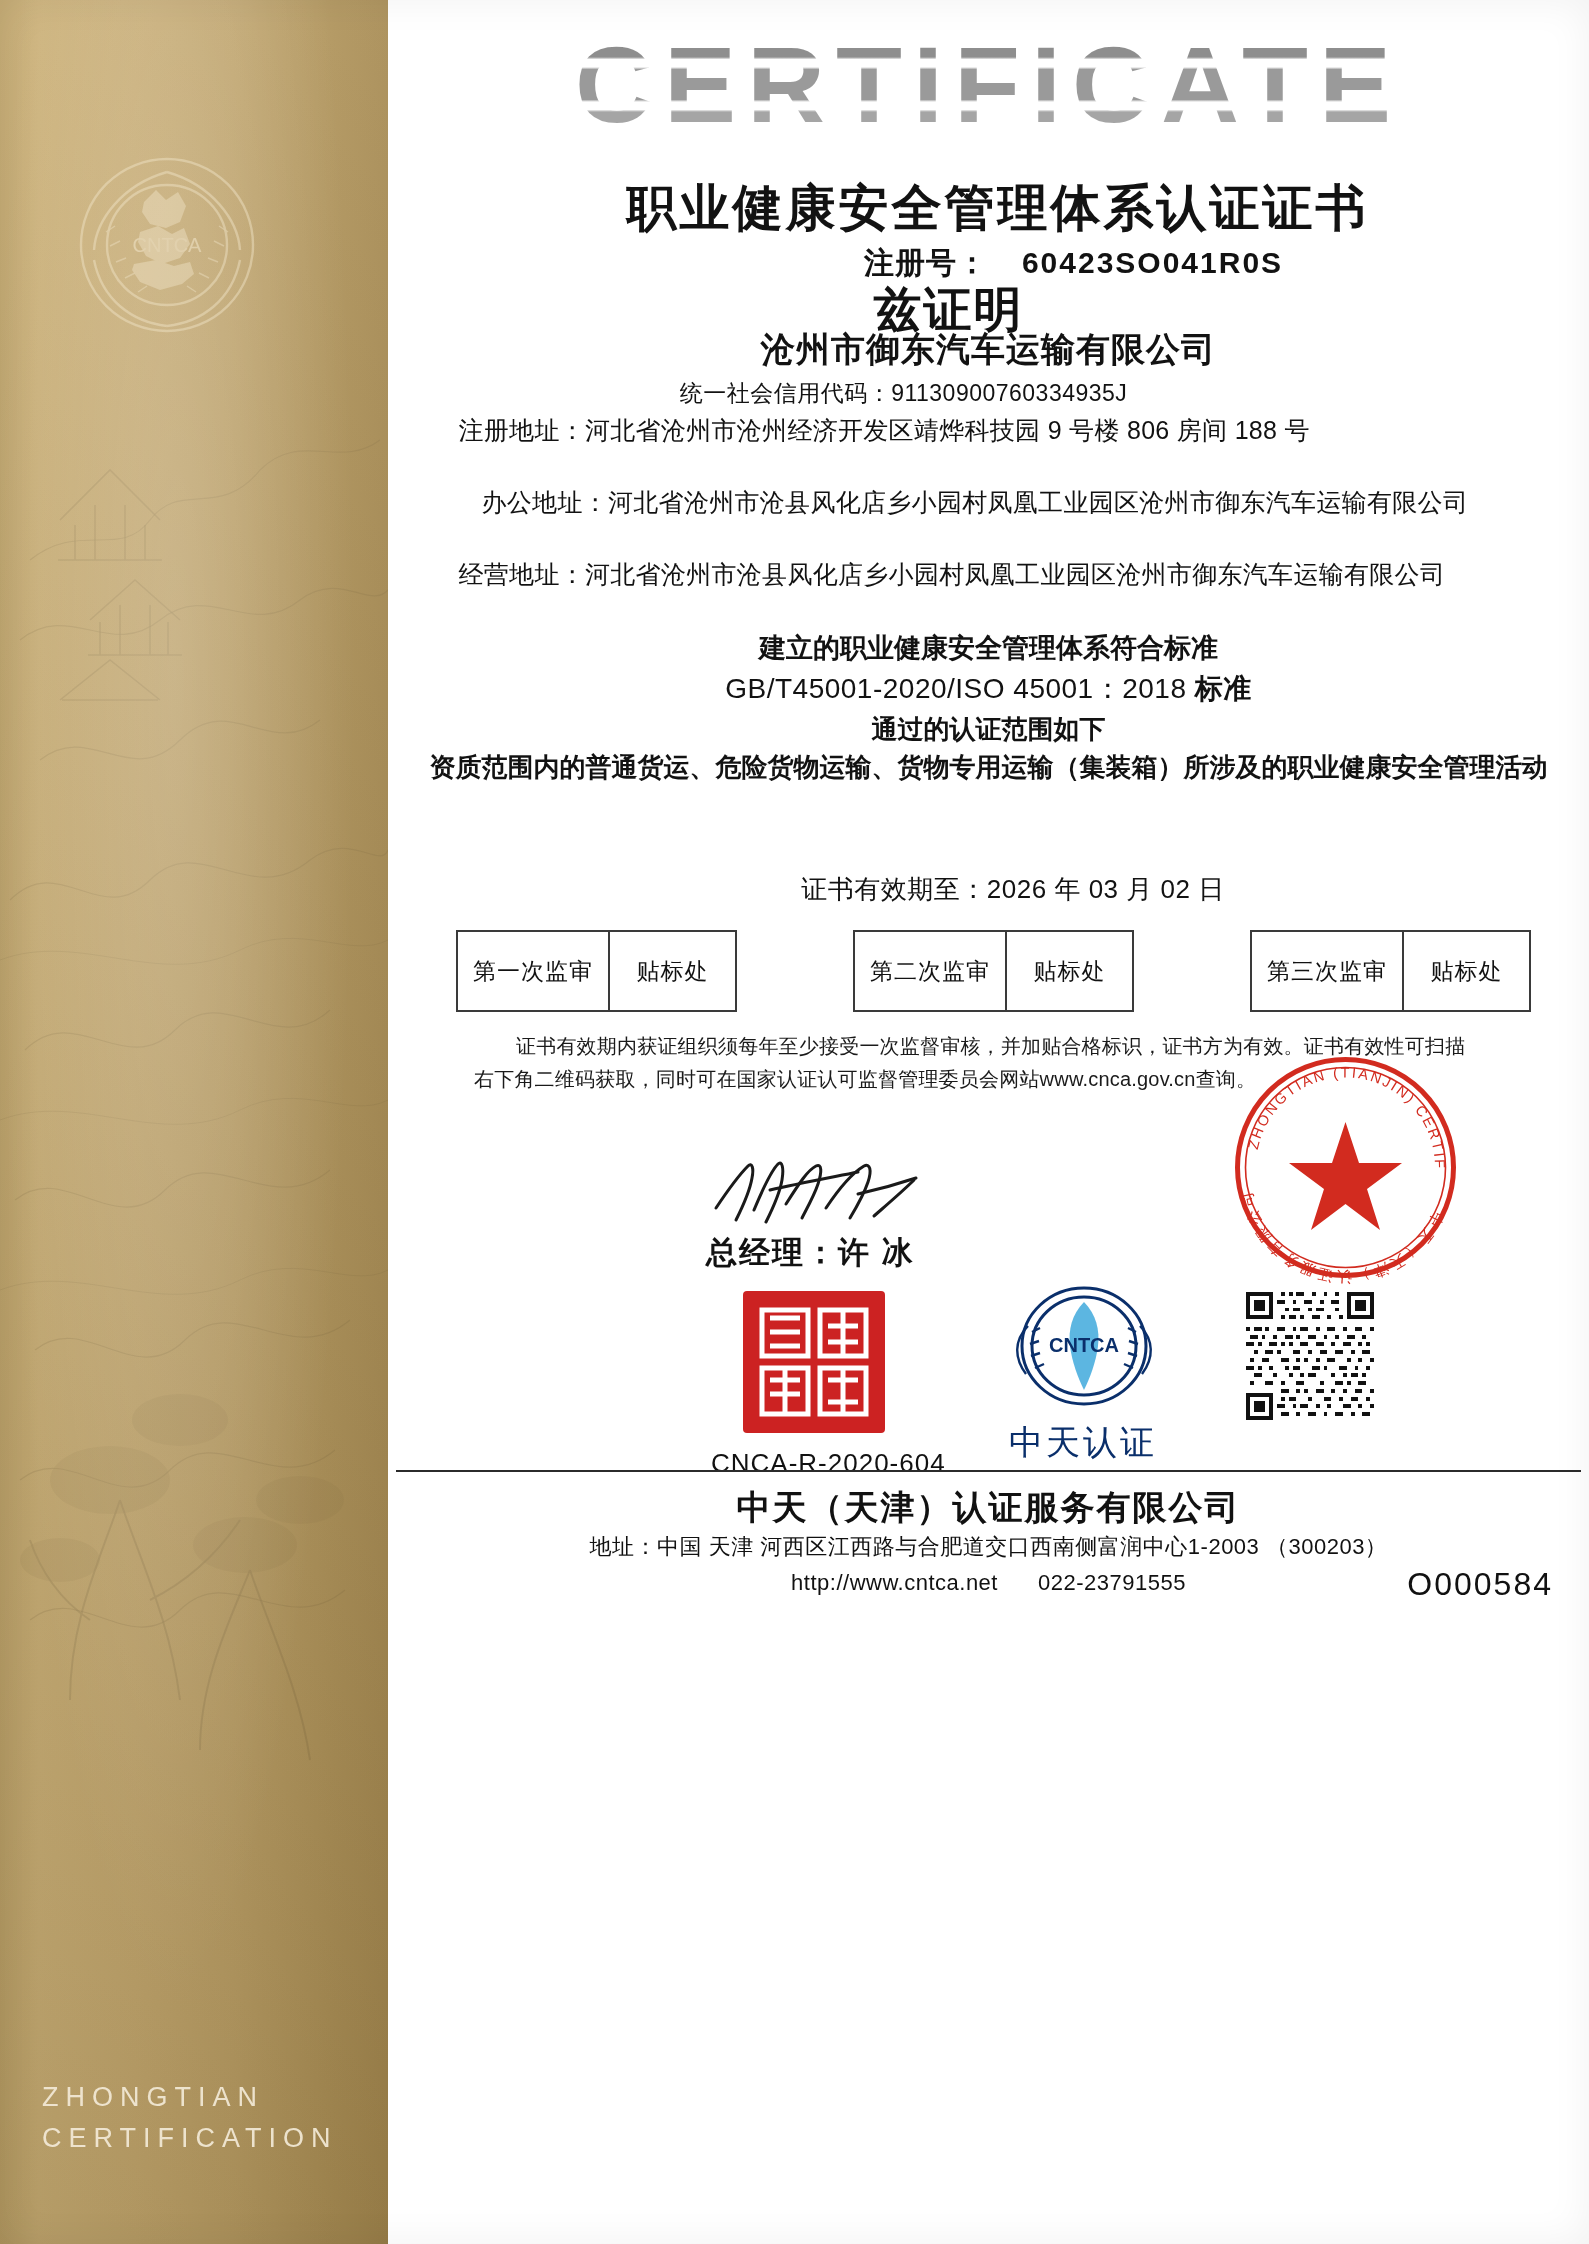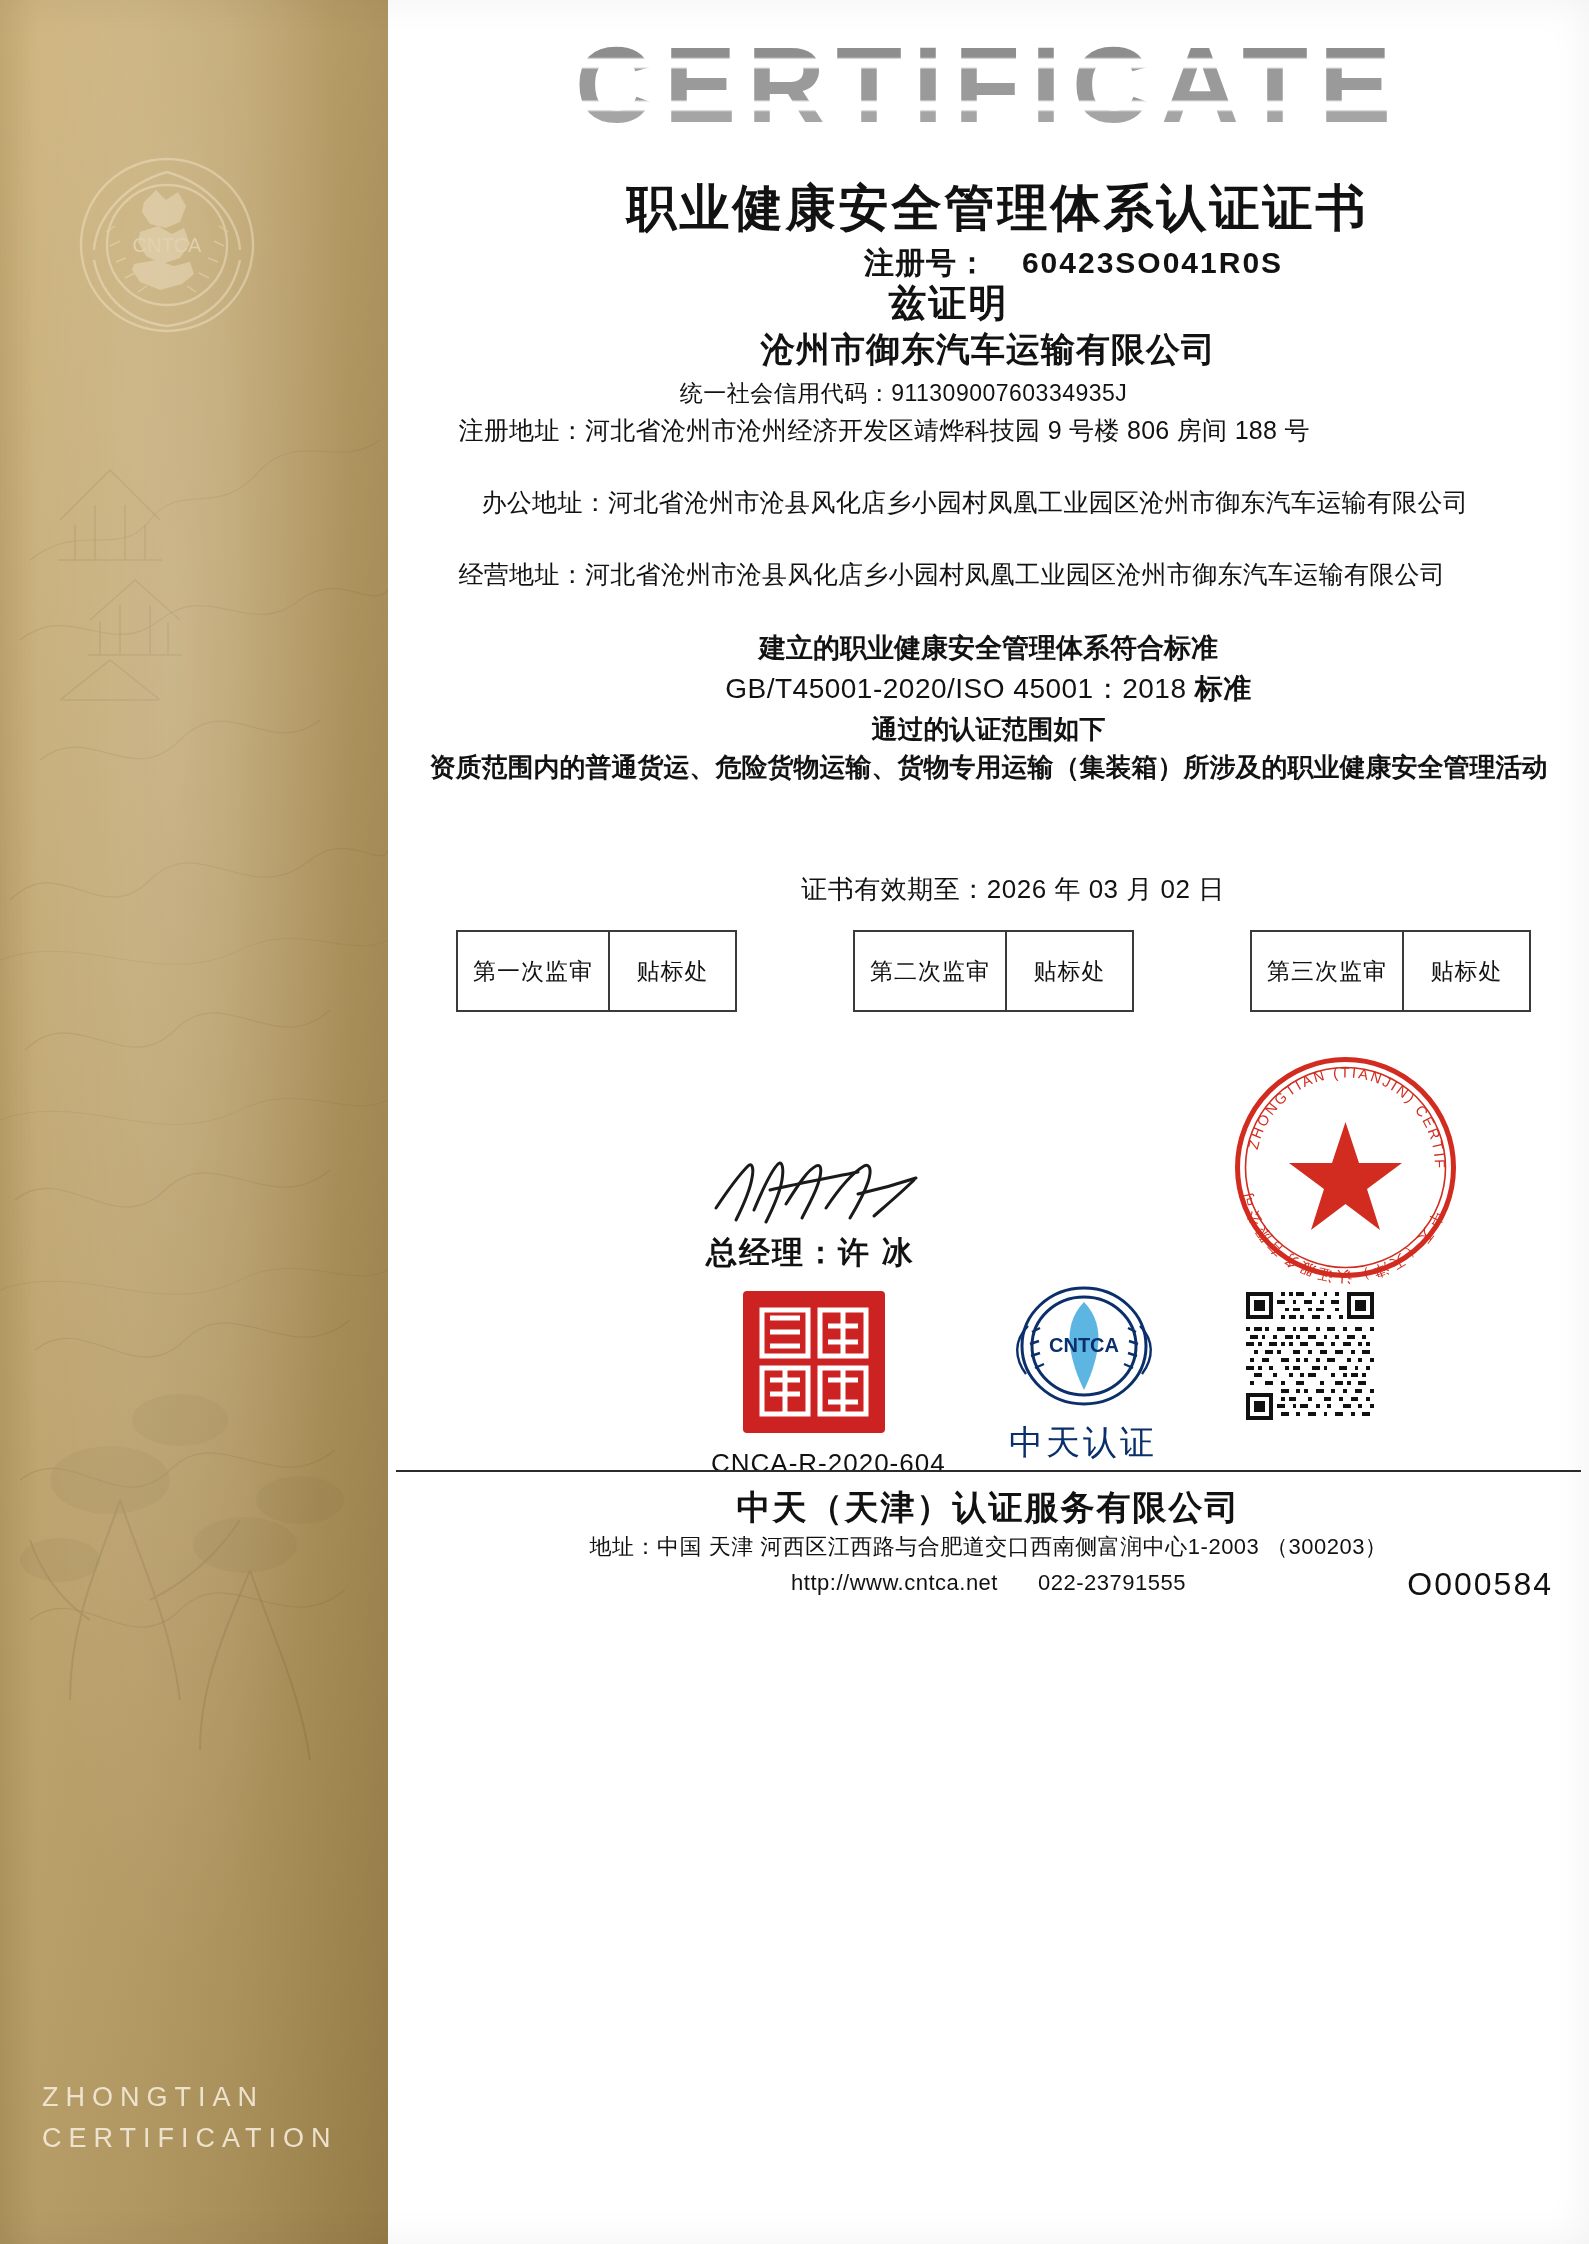--- a/index.html
+++ b/index.html
@@ -100,21 +100,21 @@
     font-weight: bold;
     padding-left: 170px;
     box-sizing: border-box;
   }
   #reg-no .val { letter-spacing: 2px; font-family: "Liberation Sans", sans-serif; margin-left: 34px; }
 
   #hereby {
     position: absolute;
     left: 0; top: 278px; width: 1201px;
     text-align: center;
-    font-size: 38px;
+    font-size: 48px;
     font-weight: bold;
     letter-spacing: 2px;
     color: #121212;
     padding-right: 80px;
     box-sizing: border-box;
   }
 
   #company {
     position: absolute;
     left: 0; top: 327px; width: 1201px;
@@ -429,20 +429,24 @@
       <div class="surv-box">
         <div class="cell c1">第二次监审</div>
         <div class="cell c2">贴标处</div>
       </div>
       <div class="surv-box">
         <div class="cell c1">第三次监审</div>
         <div class="cell c2">贴标处</div>
       </div>
     </div>
 
+    <div id="note">
+      <span class="indent">证书有效期内获证组织须每年至少接受一次监督审核，并加贴合格标识，证书方为有效。证书有效性可扫描</span><br>
+      <span>右下角二维码获取，同时可在国家认证认可监督管理委员会网站www.cnca.gov.cn查询。</span>
+    </div>
 
     <svg id="signature-mark" viewBox="0 0 220 90">
       <g fill="none" stroke="#1a1a1a" stroke-width="3" stroke-linecap="round">
         <path d="M8 58 C24 34 34 22 40 16 C44 12 46 18 44 28 C42 40 34 58 28 70"></path>
         <path d="M46 60 C56 36 64 20 70 14 C74 10 76 18 74 30 C72 42 64 60 58 72"></path>
         <path d="M78 54 C92 32 100 20 108 16 C114 13 114 22 110 34 C106 46 98 60 94 68"></path>
         <path d="M62 40 C88 34 120 28 150 22"></path>
         <path d="M118 58 C134 34 146 22 156 16 C162 13 164 20 160 32 C156 44 148 58 142 68"></path>
         <path d="M150 44 C168 40 190 34 208 28"></path>
         <path d="M166 66 C182 52 196 40 206 30"></path>

